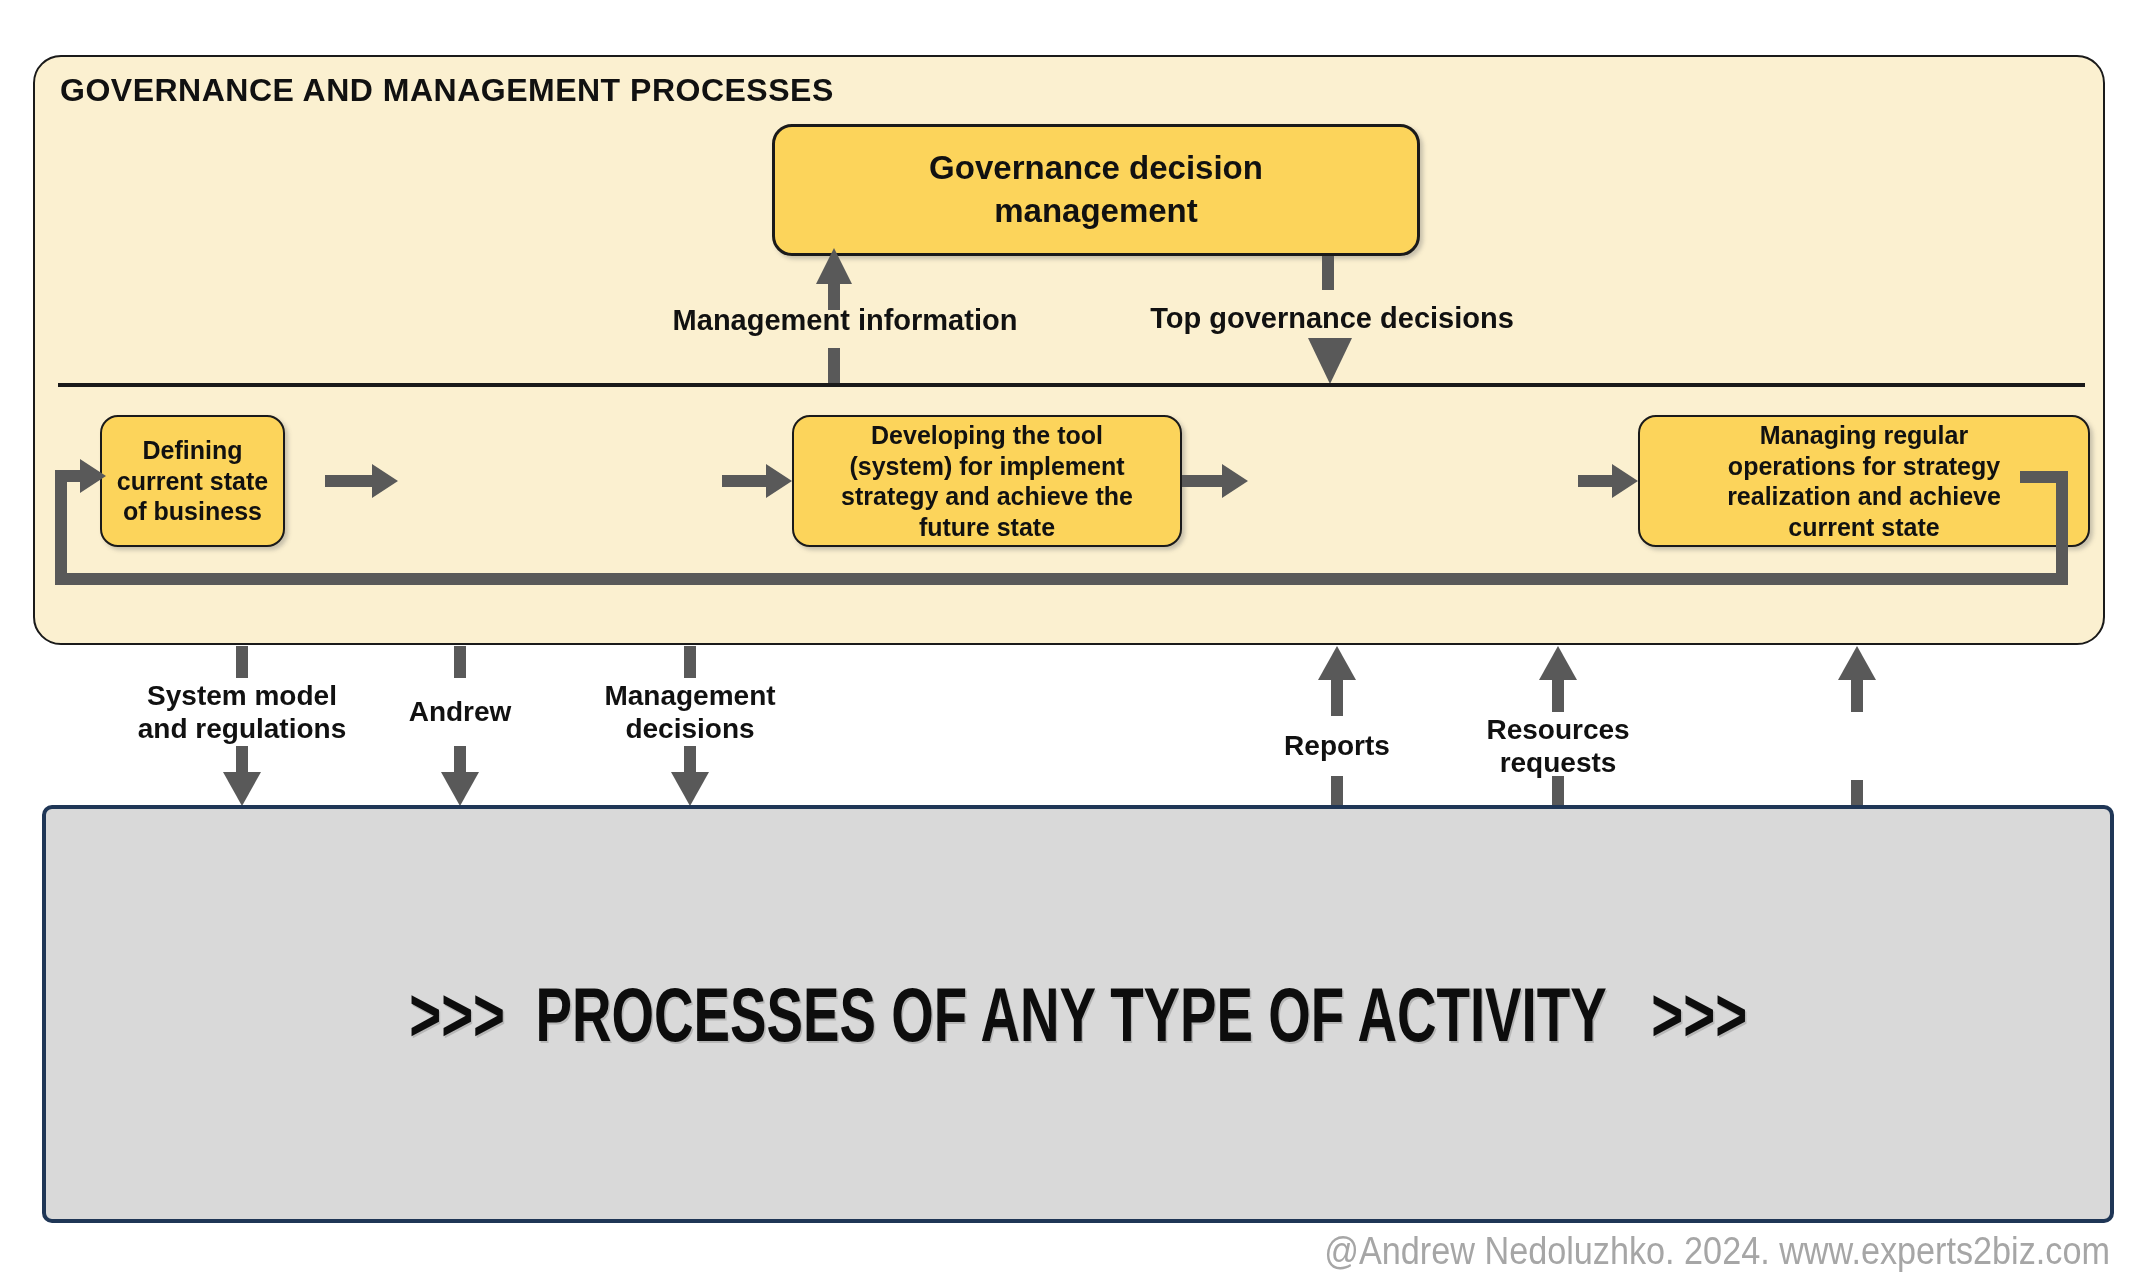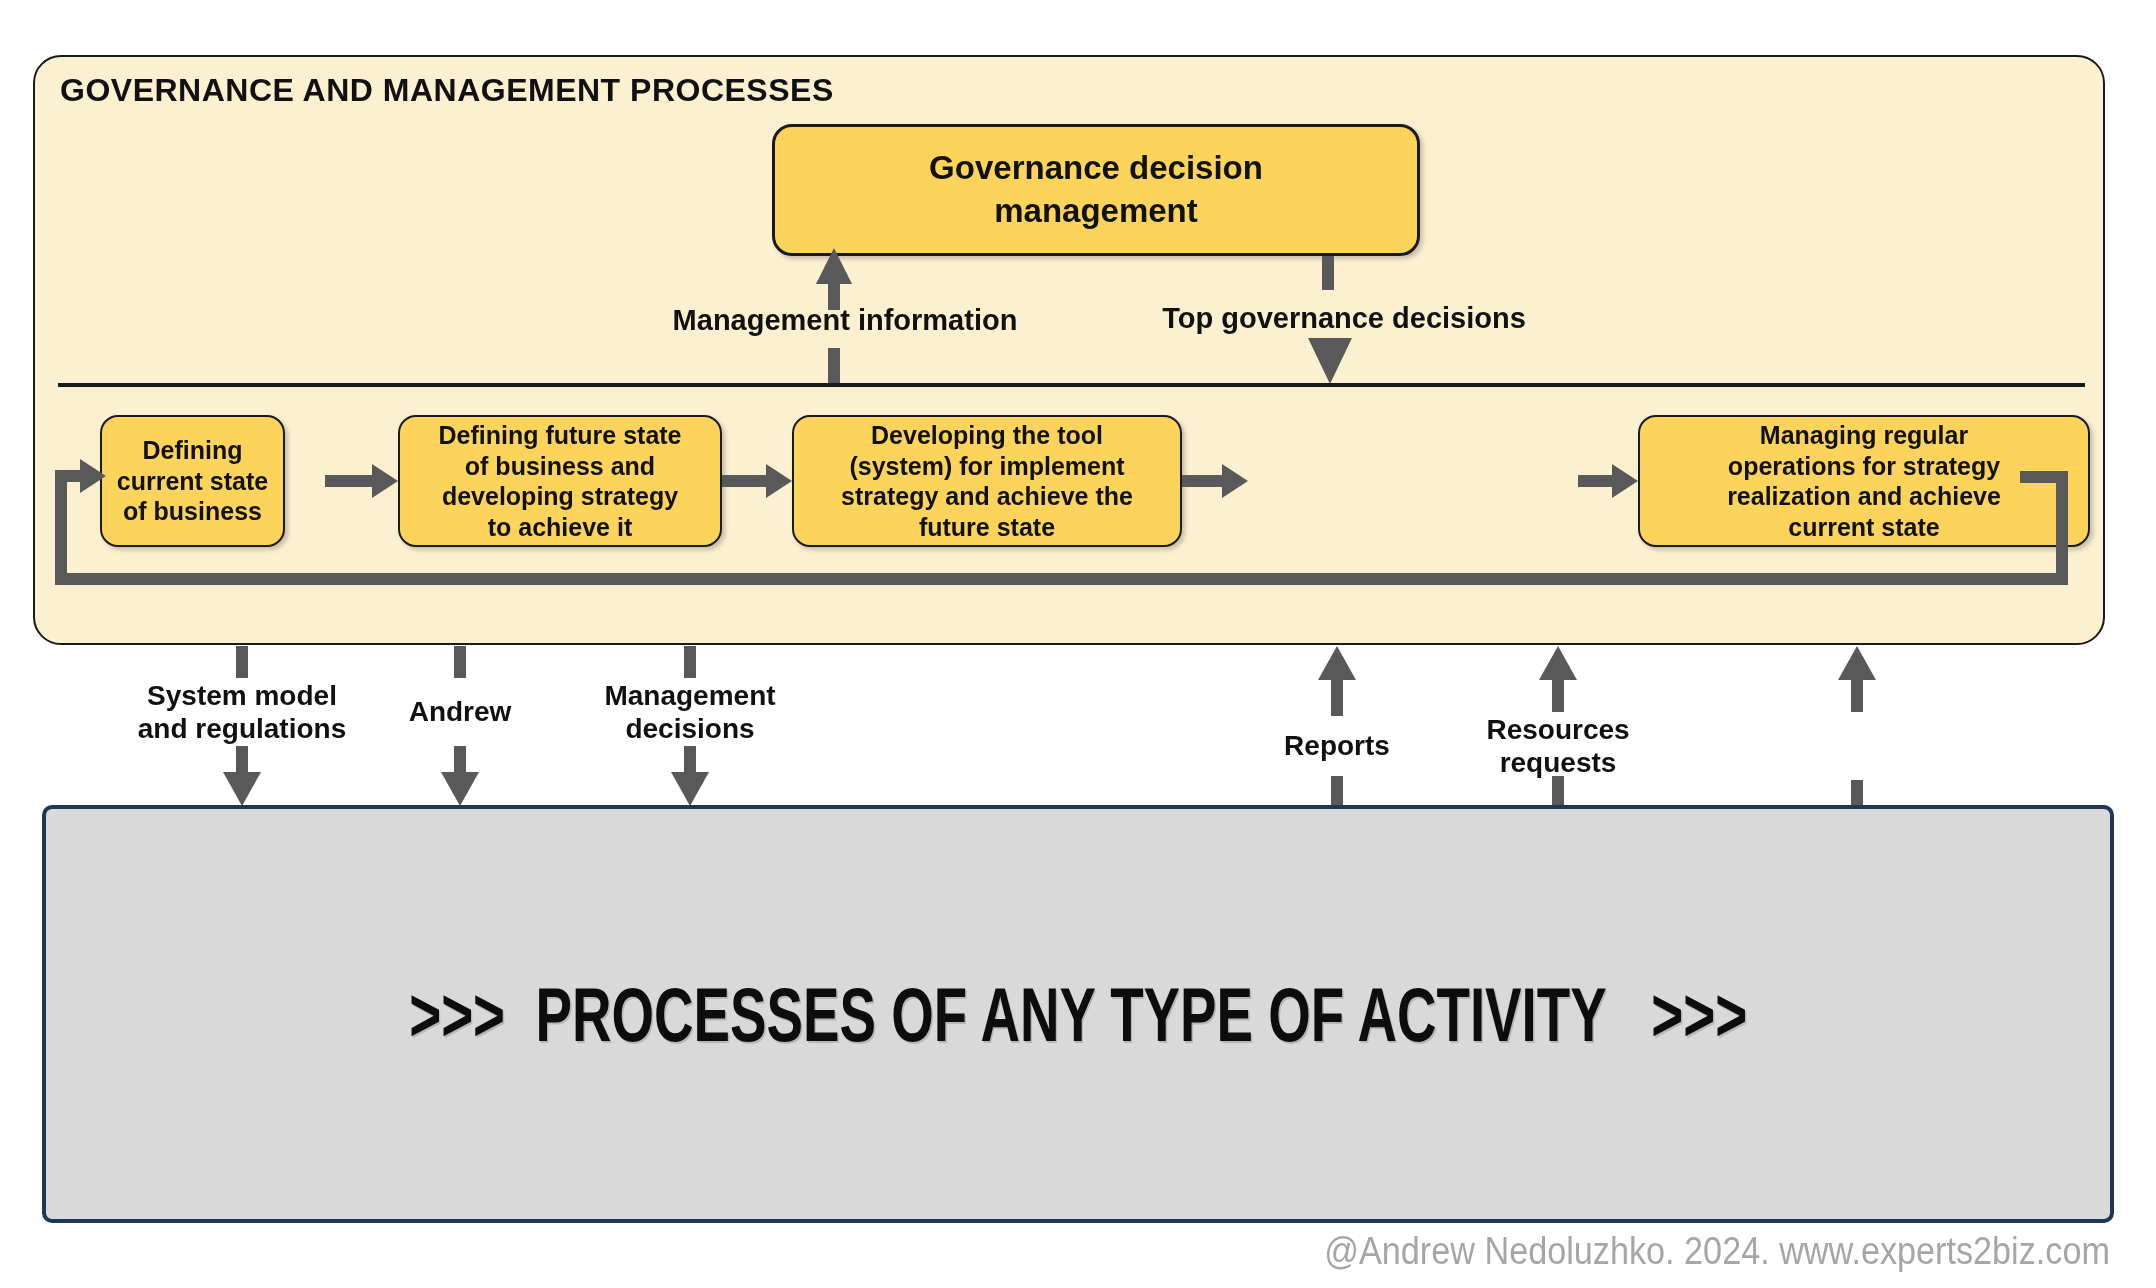--- a/index.html
+++ b/index.html
@@ -53,34 +53,28 @@
     <div class="tri tri-up" style="left:816px;top:248px;"></div>
     <div class="bar" style="left:828px;top:282px;width:12px;height:28px;"></div>
     <div class="bar" style="left:828px;top:348px;width:12px;height:38px;"></div>
   </div>
   <div class="flow-label" style="left:845px;top:320px;">Management information</div>
 
   <div>
     <div class="bar" style="left:1322px;top:256px;width:12px;height:34px;"></div>
     <div class="tri tri-down" style="left:1308px;top:338px;"></div>
   </div>
-  <div class="flow-label" style="left:1332px;top:318px;margin-left:12px;">Top governance decisions</div>
+  <div class="flow-label" style="left:1332px;top:318px;">Top governance decisions</div>
 
   <div class="sep"></div>
 
   <div class="pbox" style="left:100px;width:185px;">
     <span class="ml">Defining
 current state
 of business</span>
-  </div>
-  <div class="pbox" style="left:398px;width:324px;">
-    <span class="ml">Defining future state
-of business and
-developing strategy
-to achieve it</span>
   </div>
   <div class="pbox" style="left:792px;width:390px;">
     <span class="ml">Developing the tool
 (system) for implement
 strategy and achieve the
 future state</span>
   </div>
   <div class="pbox" style="left:1638px;width:452px;">
     <span class="ml">Managing regular
 operations for strategy

